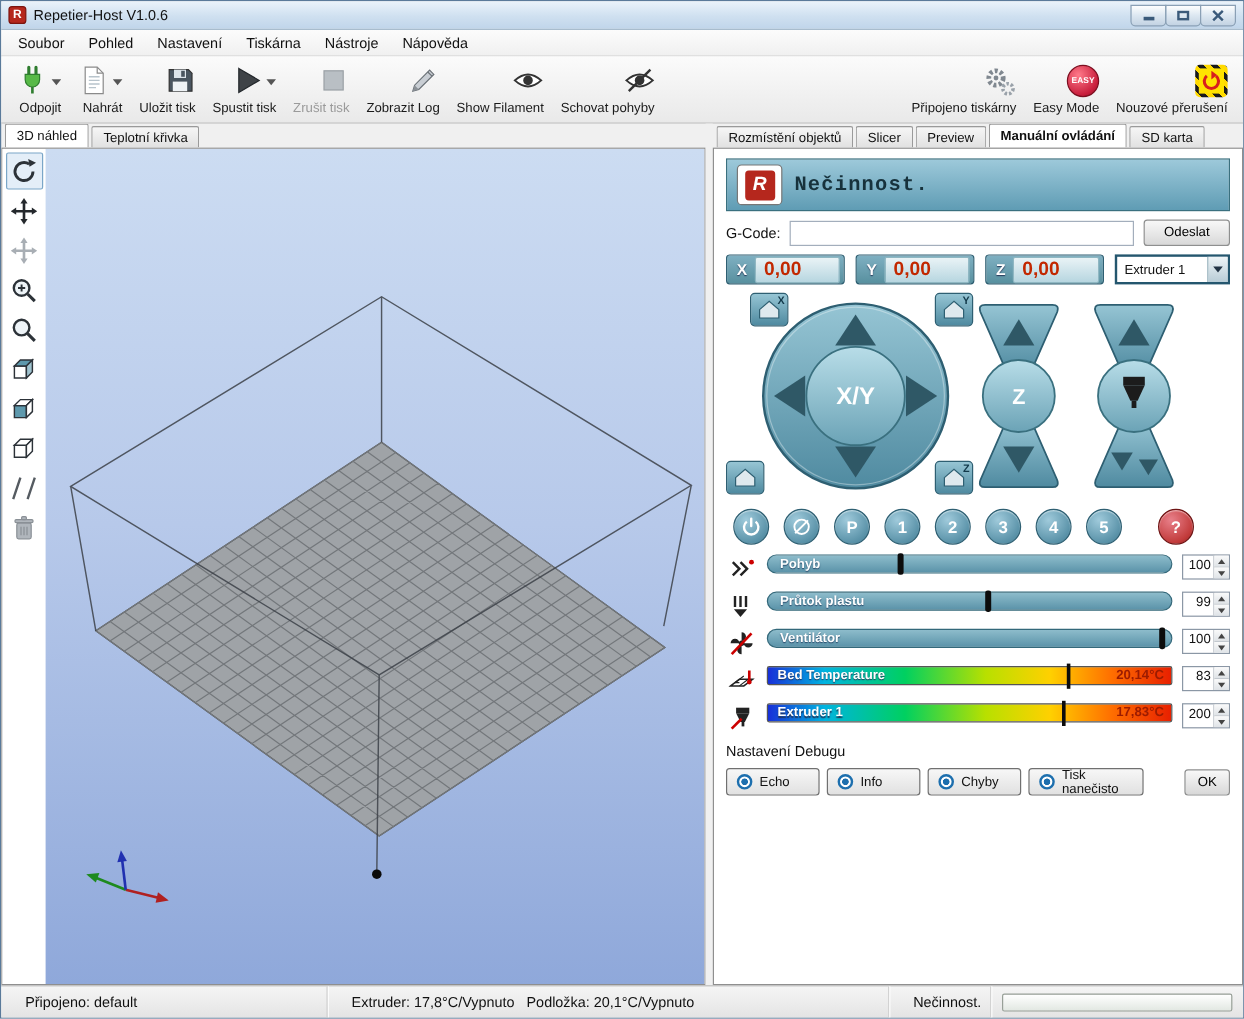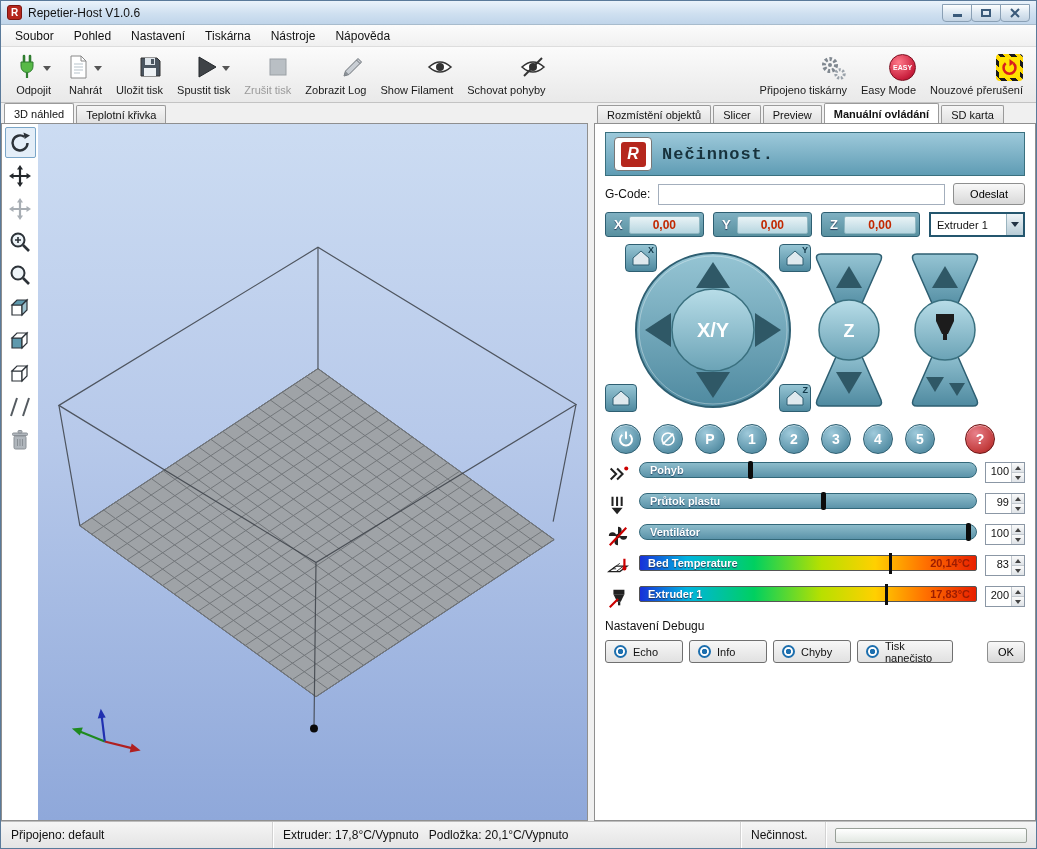--- a/index.html
+++ b/index.html
@@ -47,21 +47,21 @@
 .status-head{height:44px;background:linear-gradient(#9dc9da,#5f9cb4);border:1px solid #3a707f;display:flex;align-items:center;gap:10px;padding:0 8px;flex:none}
 .logo-box{width:38px;height:34px;background:#fff;border:1px solid #777;border-radius:4px;display:flex;align-items:center;justify-content:center}
 .logo-r{width:25px;height:25px;background:#b5271d;border-radius:3px;color:#fff;font-weight:bold;font-style:italic;font-size:16px;display:flex;align-items:center;justify-content:center}
 .status-text{font-family:"Liberation Mono",monospace;font-weight:bold;font-size:17px;color:#17323c;letter-spacing:1px}
 .gcode-row{display:flex;align-items:center;gap:8px;flex:none}
 .gcode-row input{flex:1;height:21px;border:1px solid #a3aebc;padding:0 5px;font:inherit}
 .btn{height:22px;padding:0 16px;border:1px solid #8e8f8f;border-radius:3px;background:linear-gradient(#f8f8f8,#eaeaea 45%,#d8d8d8);font-size:11px;cursor:pointer;display:flex;align-items:center;justify-content:center}
 .coord-row{display:flex;align-items:center;gap:9px;flex:none}
 .axis{flex:1;display:flex;align-items:center;background:linear-gradient(#7fb0c2,#58909f);border:1px solid #2e5f72;border-radius:3px;padding:2px 3px 2px 8px;gap:6px;height:25px}
 .axis .al{color:#fff;font-weight:bold;font-size:13px;text-shadow:0 1px 1px #235}
-.axis .av{flex:1;background:linear-gradient(#e9f3f6,#b7d6e0);border:1px solid #8fb7c2;text-align:center;color:#c22800;font-weight:bold;padding:1px 7px;font-size:12px;border-radius:2px}
+.axis .av{flex:1;background:linear-gradient(#e9f3f6,#b7d6e0);border:1px solid #8fb7c2;text-align:left;color:#c22800;font-weight:bold;padding:1px 7px;font-size:16px;border-radius:2px}
 .combo{width:96px;height:25px;border:2px solid #24566e;background:#fff;display:flex;align-items:center;padding-left:6px;font-size:11px;cursor:pointer;flex:none}
 .arrow-box{margin-left:auto;width:17px;align-self:stretch;background:linear-gradient(#eef4f7,#b8ccd6);border-left:1px solid #9ab4bf;display:flex;align-items:center;justify-content:center}
 .caret-dk{width:0;height:0;border-left:4px solid transparent;border-right:4px solid transparent;border-top:5px solid #234}
 
 .cluster{position:relative;height:172px;flex:none}
 .home-btn{position:absolute;width:32px;height:28px;border:1px solid #2e5f72;border-radius:4px;background:linear-gradient(#96c5d4,#4f8aa0);display:flex;align-items:center;justify-content:center;cursor:pointer}
 .home-ltr{position:absolute;right:2px;top:0;font-size:9px;font-weight:bold;color:#12394a}
 .quick-row{display:flex;align-items:center;gap:12px;padding-left:6px;flex:none;height:32px}
 .rbtn{width:30px;height:30px;border-radius:50%;border:1px solid #2e5f72;background:radial-gradient(circle at 35% 30%,#9fcadb,#5b93a9 70%,#457d92);color:#fff;font-weight:bold;font-size:14px;display:flex;align-items:center;justify-content:center;cursor:pointer;box-shadow:inset 0 1px 1px rgba(255,255,255,.5)}
 .rbtn.red{background:radial-gradient(circle at 35% 30%,#e8808a,#c23b3b 70%,#8e1d1d);border-color:#6e1414;margin-left:18px}
@@ -82,21 +82,21 @@
 .spin .sa div:first-child{border-bottom:1px solid #c2c8ce}
 .tri-up{width:0;height:0;border-left:3px solid transparent;border-right:3px solid transparent;border-bottom:4px solid #444}
 .tri-down{width:0;height:0;border-left:3px solid transparent;border-right:3px solid transparent;border-top:4px solid #444}
 .debug-title{font-size:12px;flex:none;margin-top:2px}
 .debug-row{display:flex;align-items:center;gap:6px;flex:none}
 .toggle-btn{flex:1;height:23px;border:1px solid #707070;border-radius:3px;background:linear-gradient(#f7f7f7,#e1e1e1);display:flex;align-items:center;gap:6px;padding:0 8px;font-size:11px;cursor:pointer}
 .radio-ico{width:13px;height:13px;border-radius:50%;border:2px solid #1d6fae;background:radial-gradient(circle,#1d6fae 0 2.5px,#fff 3px);flex:none}
 .okbtn{width:38px;margin-left:28px;flex:none}
 
 .statusbar{position:absolute;left:0;right:0;bottom:0;height:27px;background:linear-gradient(#f5f5f5,#e4e4e4);border-top:1px solid #bdbdbd;display:flex;align-items:center;font-size:12px}
-.sb-sec{height:100%;display:flex;align-items:center;padding:0 10px;border-right:1px solid #d2d2d2;box-shadow:1px 0 0 #fff}
+.sb-sec{height:100%;display:flex;align-items:center;padding:0 20px;border-right:1px solid #d2d2d2;box-shadow:1px 0 0 #fff}
 .sb-left{width:272px}
 .sb-mid{width:468px;}
 .sb-mid span{white-space:pre}
 .sb-state{width:85px}
 .sb-progress{flex:1;margin:0 9px;height:15px;border:1px solid #98a098;background:linear-gradient(#ffffff,#e2e8e2);border-radius:2px}
 </style>
 </head>
 <body>
 
 <svg width="0" height="0" style="position:absolute">

